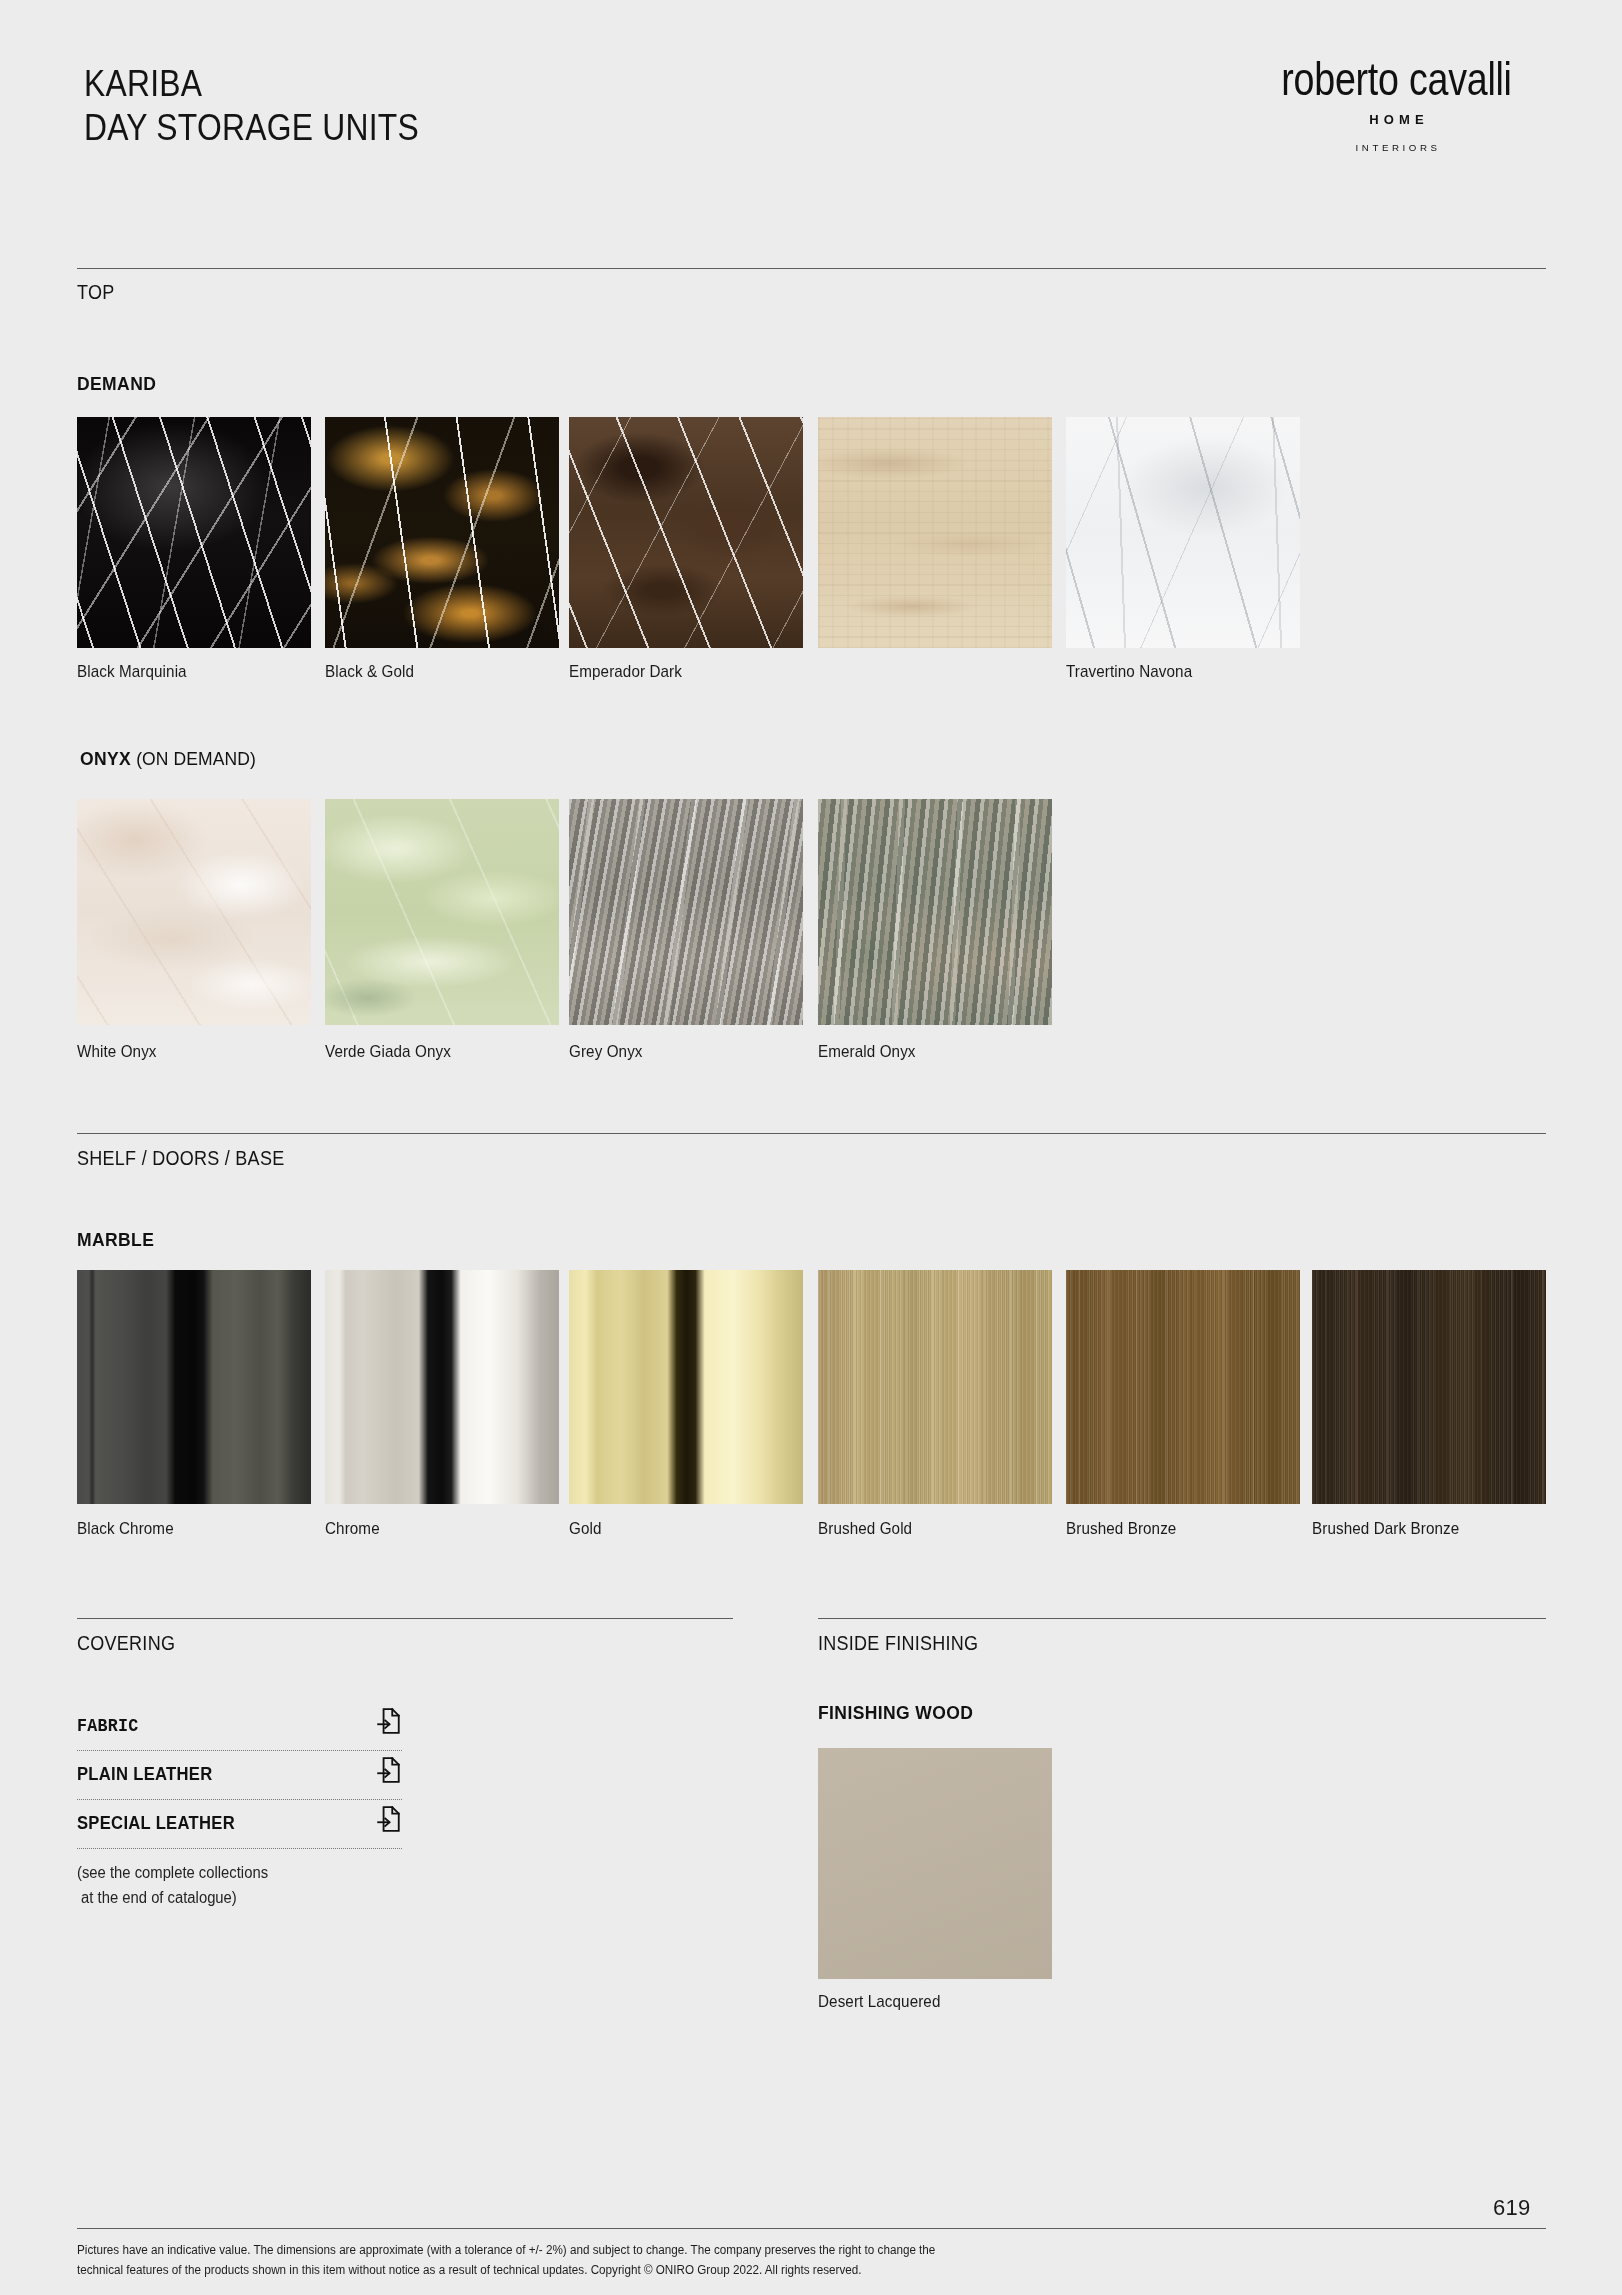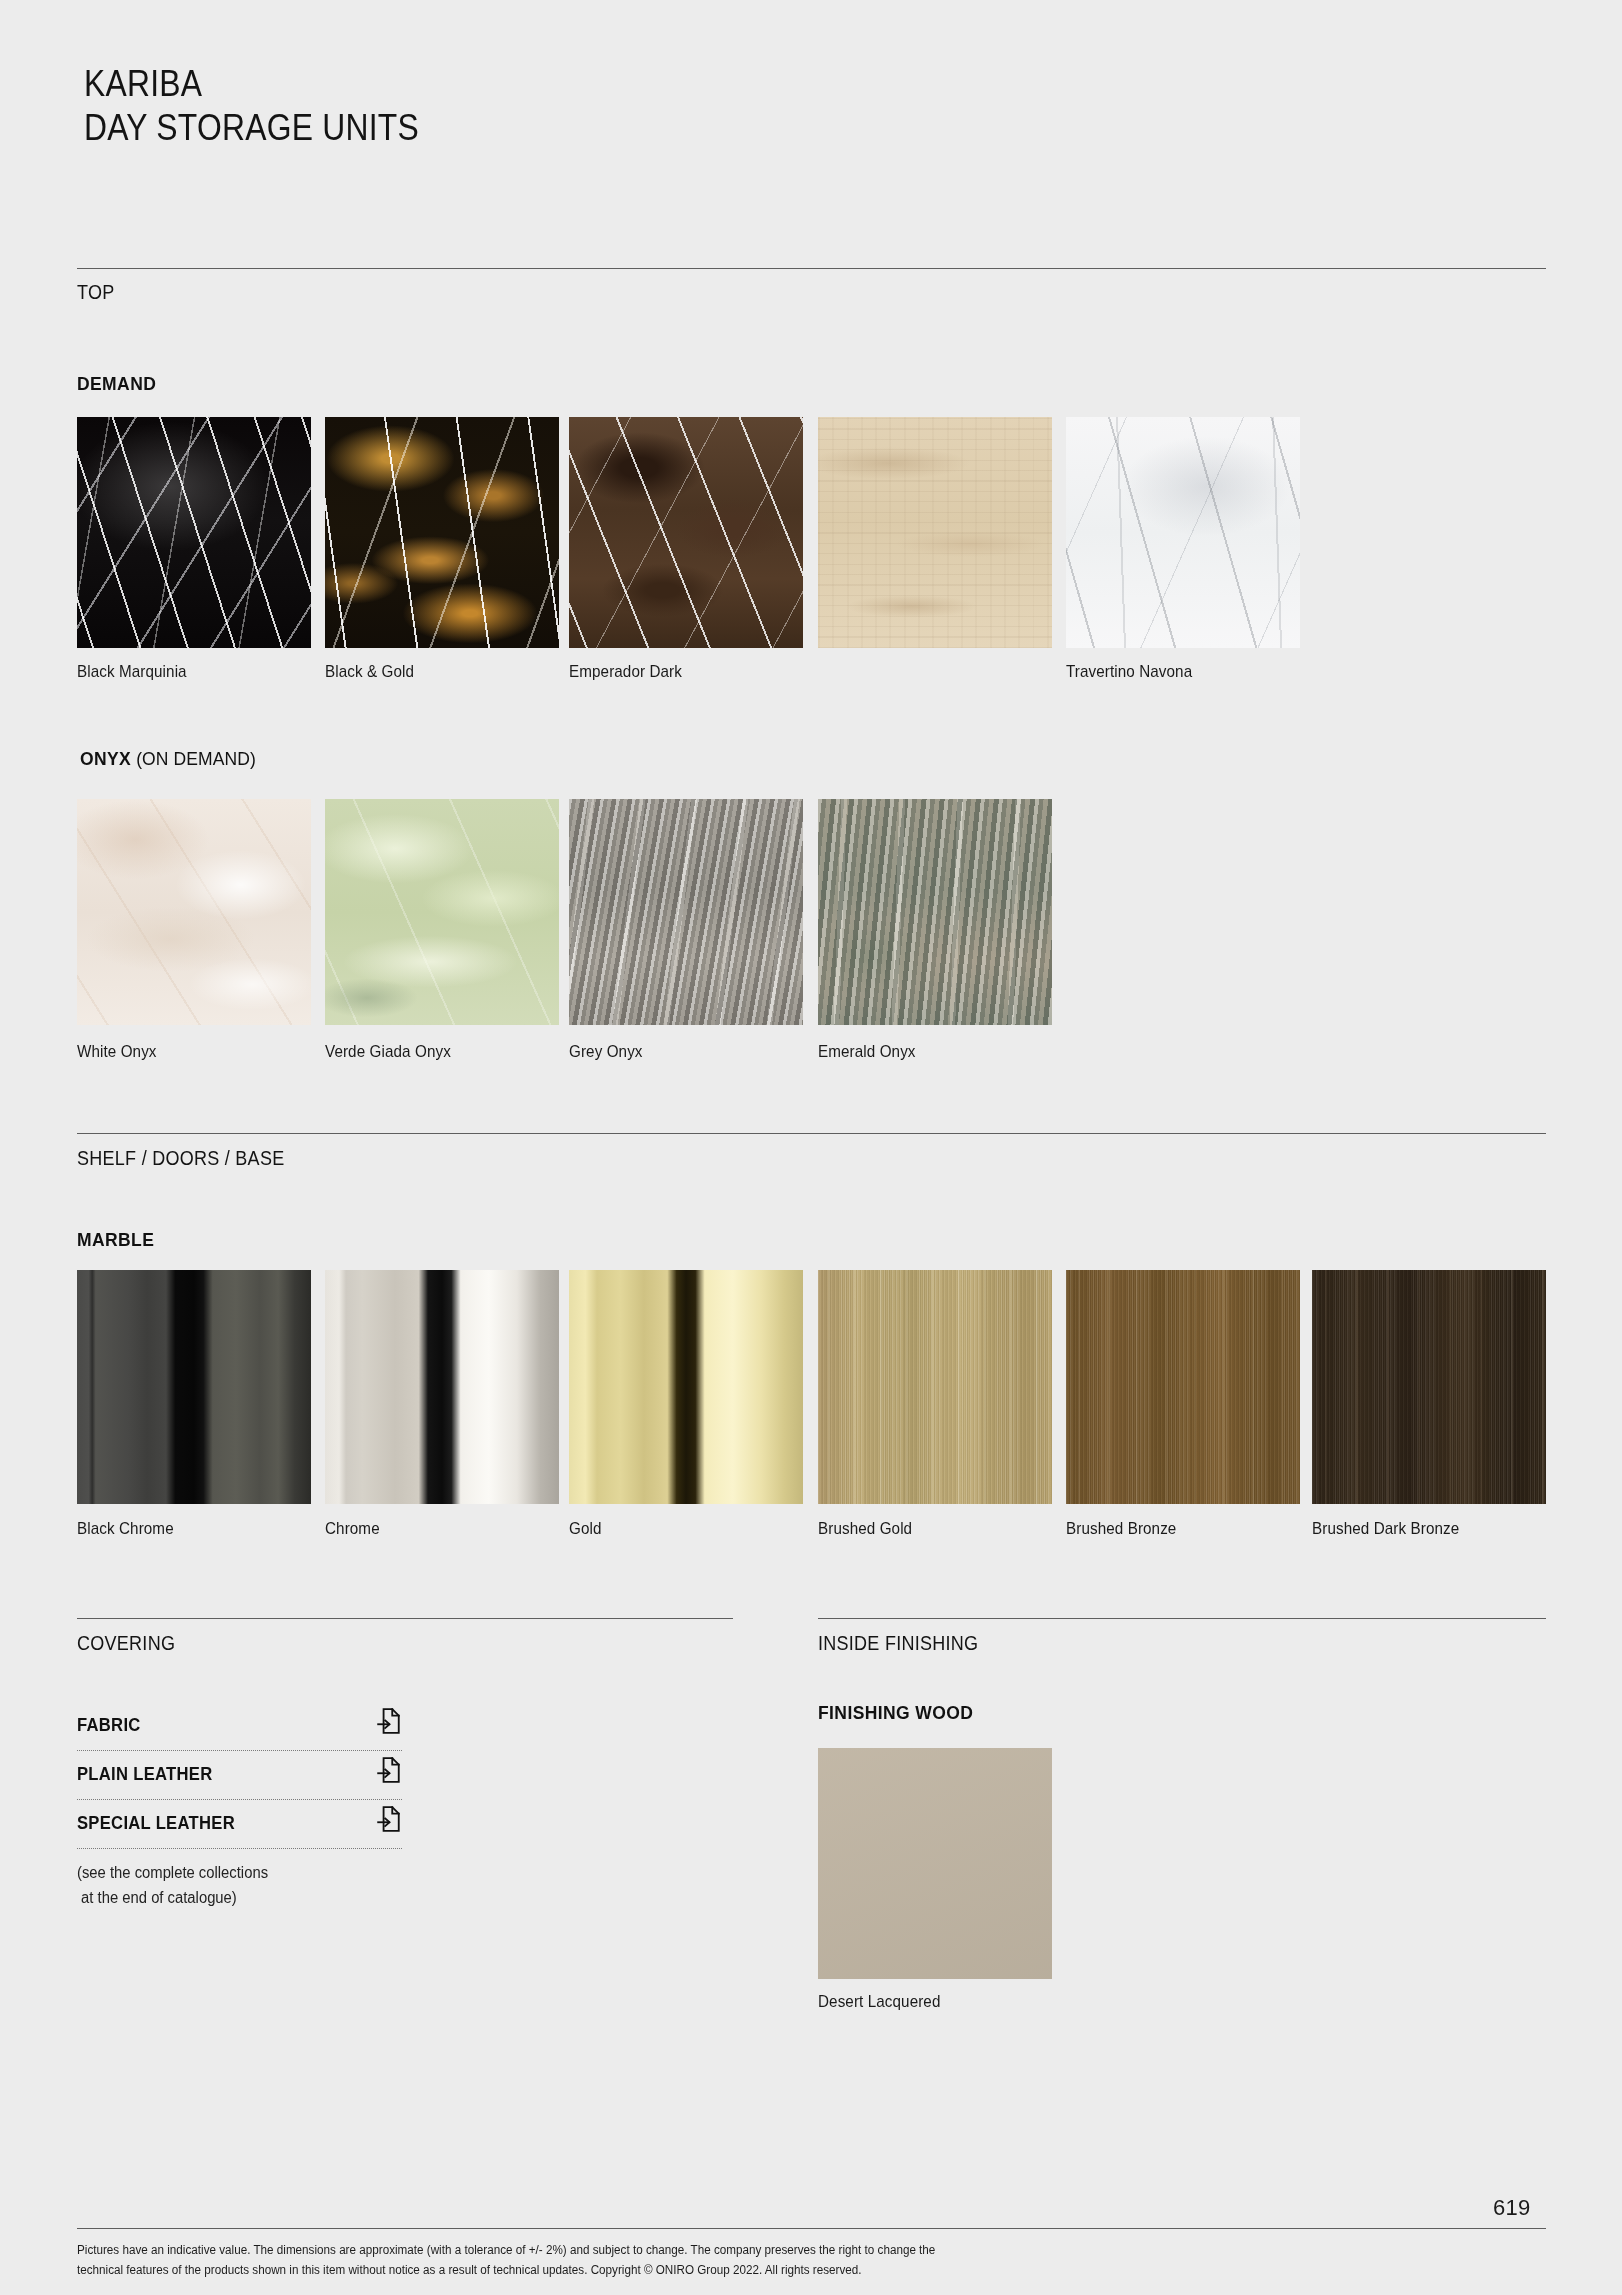--- a/index.html
+++ b/index.html
@@ -252,20 +252,25 @@
 </head>
 <body>
 
 <div class="page">
 
   <div class="header">
     <div class="title-l1">KARIBA</div>
     <div class="title-l2">DAY STORAGE UNITS</div>
   </div>
 
+  <div class="logo">
+    <div class="logo-word">roberto cavalli</div>
+    <div class="logo-home">HOME</div>
+    <div class="logo-interiors">INTERIORS</div>
+  </div>
 
   <div class="rule" style="left:77px;top:268px;width:1469px;"></div>
   <div class="sec-title" style="left:77px;top:281px;">TOP</div>
 
   <div class="grp-title" style="left:77px;top:374px;">DEMAND</div>
 
   <div class="swatch" style="left:77px;top:417px;width:234px;height:231px;">
     <div class="tex tex-black-marquinia"></div>
   </div>
   <div class="swatch-label" style="left:77px;top:662px;">Black Marquinia</div>
@@ -344,21 +349,21 @@
   <div class="swatch-label" style="left:1066px;top:1519px;">Brushed Bronze</div>
 
   <div class="swatch" style="left:1312px;top:1270px;width:234px;height:234px;">
     <div class="tex tex-brushed-dark-bronze"></div>
   </div>
   <div class="swatch-label" style="left:1312px;top:1519px;">Brushed Dark Bronze</div>
 
   <div class="rule" style="left:77px;top:1618px;width:656px;"></div>
   <div class="sec-title" style="left:77px;top:1632px;">COVERING</div>
 
-  <div class="cov-row" style="left:77px;top:1706px;">
+  <div class="cov-row" style="left:77px;top:1706px;font-family:Liberation Mono, monospace;">
     <span class="cov-label">FABRIC</span>
     <span>
       <svg class="cov-icon" viewBox="0 0 24 26" fill="none" stroke="#111" stroke-width="1.7" stroke-linecap="square" stroke-linejoin="miter">
         <path d="M7 2 H15 L21 8 V24 H7 Z"></path>
         <path d="M15 2 V8 H21"></path>
         <path d="M2 16 H12"></path>
         <path d="M8.5 12.5 L12.5 16 L8.5 19.5"></path>
       </svg>
     </span>
   </div>

